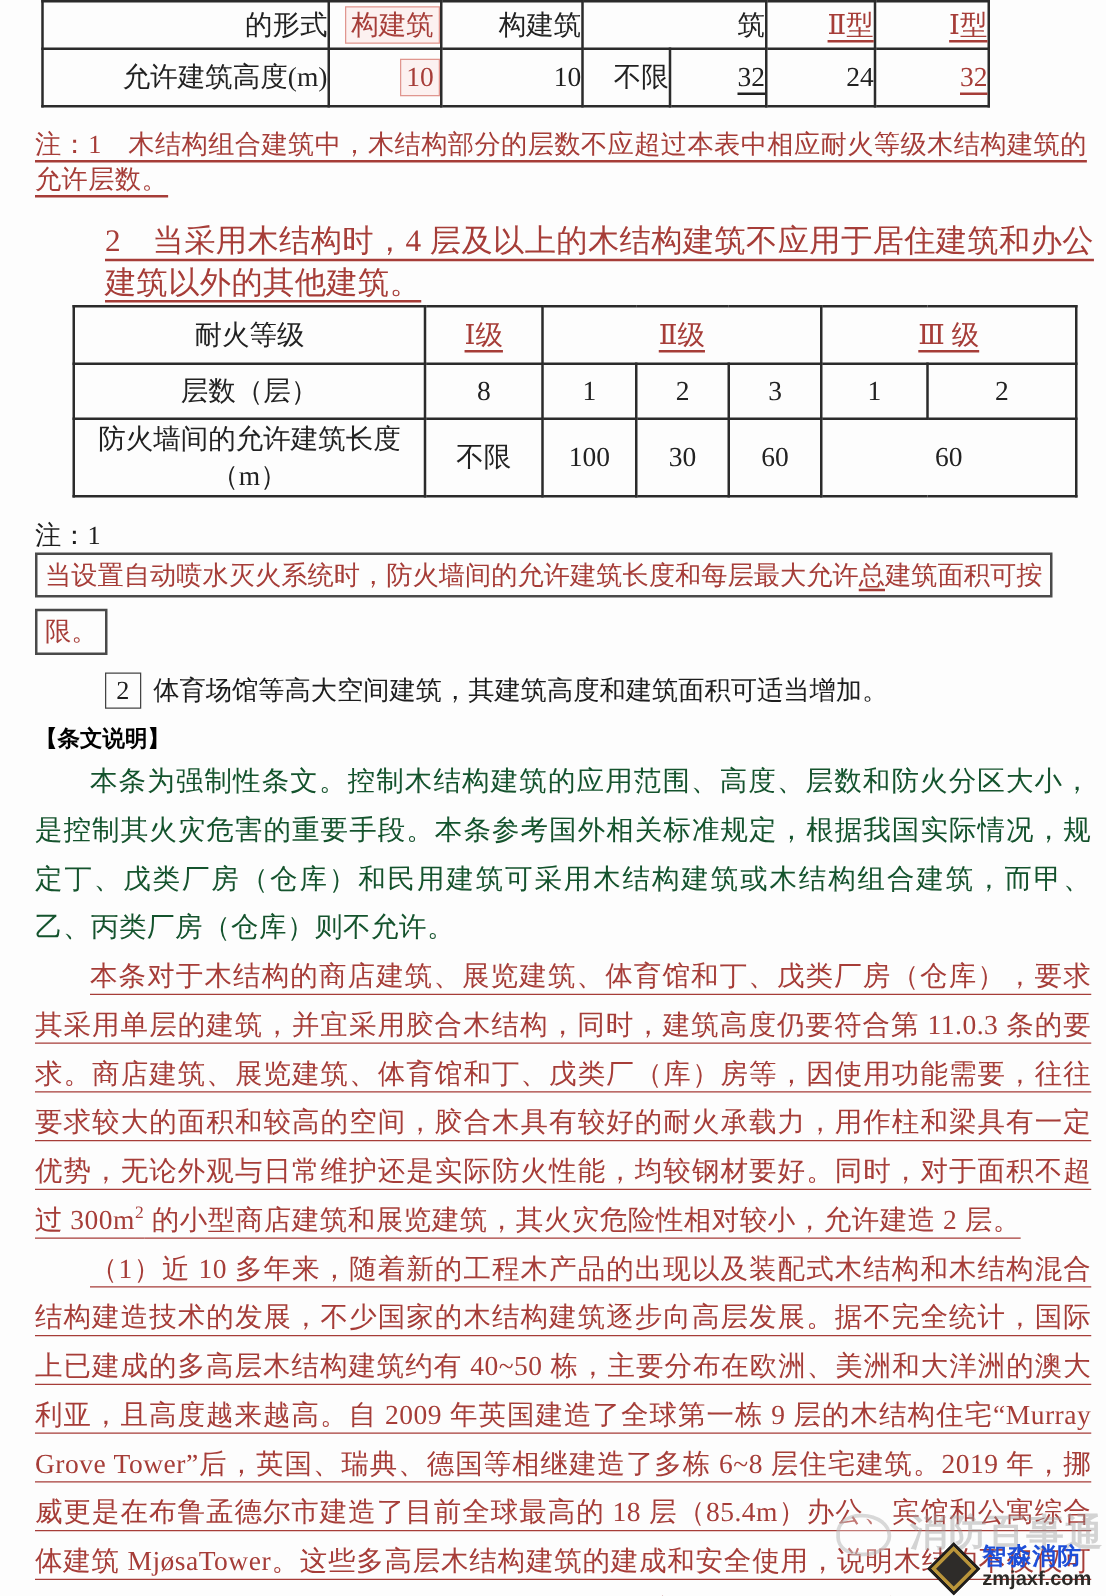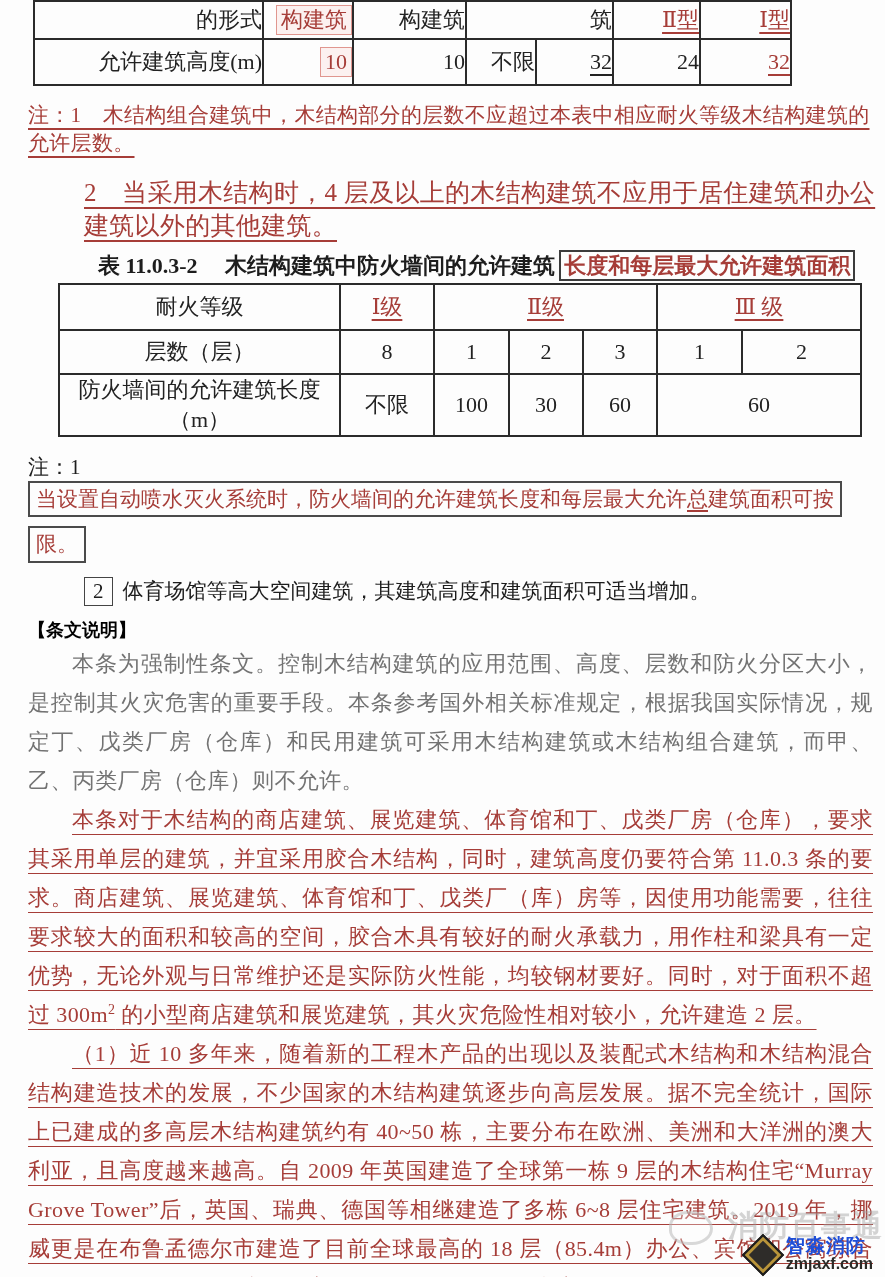--- a/index.html
+++ b/index.html
@@ -34,21 +34,21 @@
   .t2-notes .nlabel{font-size:21px;color:#1d1d1d;width:72px;flex:none;padding-top:4px;}
   .t2-notes .boxcol{flex:1;}
   .boxline{display:block;border:2px solid #4a4a4a;color:#a63d38;font-size:21px;padding:3px 6px;margin-bottom:9px;line-height:1.25;}
   .boxline.short{display:inline-block;}
   .boxline .u{text-decoration:underline;text-underline-offset:4px;}
   .t2-note2{margin:5px 8px 0 84px;font-size:21px;color:#1d1d1d;}
   .numbox{display:inline-block;border:1.5px solid #444;padding:0 8px;margin-right:10px;line-height:1.3;}
   
   .exp-head{margin:12px 0 2px 28px;font-size:18px;font-weight:bold;color:#000000;}
   .para{margin:0 12px 0 28px;font-size:22px;line-height:39px;text-align:justify;text-justify:inter-character;word-break:break-all;text-indent:2em;letter-spacing:.4px;}
-  .para.black{color:#737373;}
+  .para.black{color:#14532d;}
   .para.redp{color:#a63d38;text-decoration:underline;text-decoration-color:#a63d38;text-decoration-thickness:1px;text-underline-offset:7px;}
   .para sup{font-size:14px;line-height:0;}
   
   .wm{position:absolute;right:0;bottom:0;width:210px;height:90px;pointer-events:none;}
   .wm-gray{position:absolute;right:2px;bottom:30px;font-size:30px;font-weight:bold;color:rgba(160,160,160,.45);letter-spacing:1px;white-space:nowrap;font-family:"Liberation Sans",sans-serif;}
   .wm-cloud{position:absolute;right:172px;bottom:32px;width:38px;height:28px;border:3px solid rgba(170,170,170,.45);border-radius:50% 60% 55% 50%;background:rgba(255,255,255,.3);}
   .wm-dark{position:absolute;right:12px;bottom:4px;display:flex;align-items:center;font-family:"Liberation Sans",sans-serif;}
   .wm-diamond{width:26px;height:26px;background:#2e2c29;transform:rotate(45deg);margin-right:8px;border:2px solid #1f1e1c;box-shadow:inset 0 0 0 3px #b9953a;flex:none;}
   .wm-text{display:flex;flex-direction:column;line-height:1.05;}
   .wm-brand{font-size:19px;font-weight:bold;color:#1d4ed8;letter-spacing:1px;}
@@ -86,23 +86,20 @@
       <td><span class="bunder">32</span></td>
       <td>24</td>
       <td><span class="runder">32</span></td>
     </tr>
   </tbody>
     </table>
 
   <div class="t1-note1">注：1　木结构组合建筑中，木结构部分的层数不应超过本表中相应耐火等级木结构建筑的允许层数。</div>
   <div class="t1-note2">2　当采用木结构时，4 层及以上的木结构建筑不应用于居住建筑和办公建筑以外的其他建筑。</div>
 
-  <div class="t2-title">
-    <span>表 11.0.3-2　 木结构建筑中防火墙间的允许建筑</span><span class="boxed">长度和每层最大允许建筑面积</span>
-  </div>
 
   <table class="t2">
     <colgroup>
       <col style="width:281px">
         <col style="width:94px">
         <col style="width:75px">
       <col style="width:74px">
         <col style="width:74px">
         <col style="width:85px">
         <col style="width:119px">

